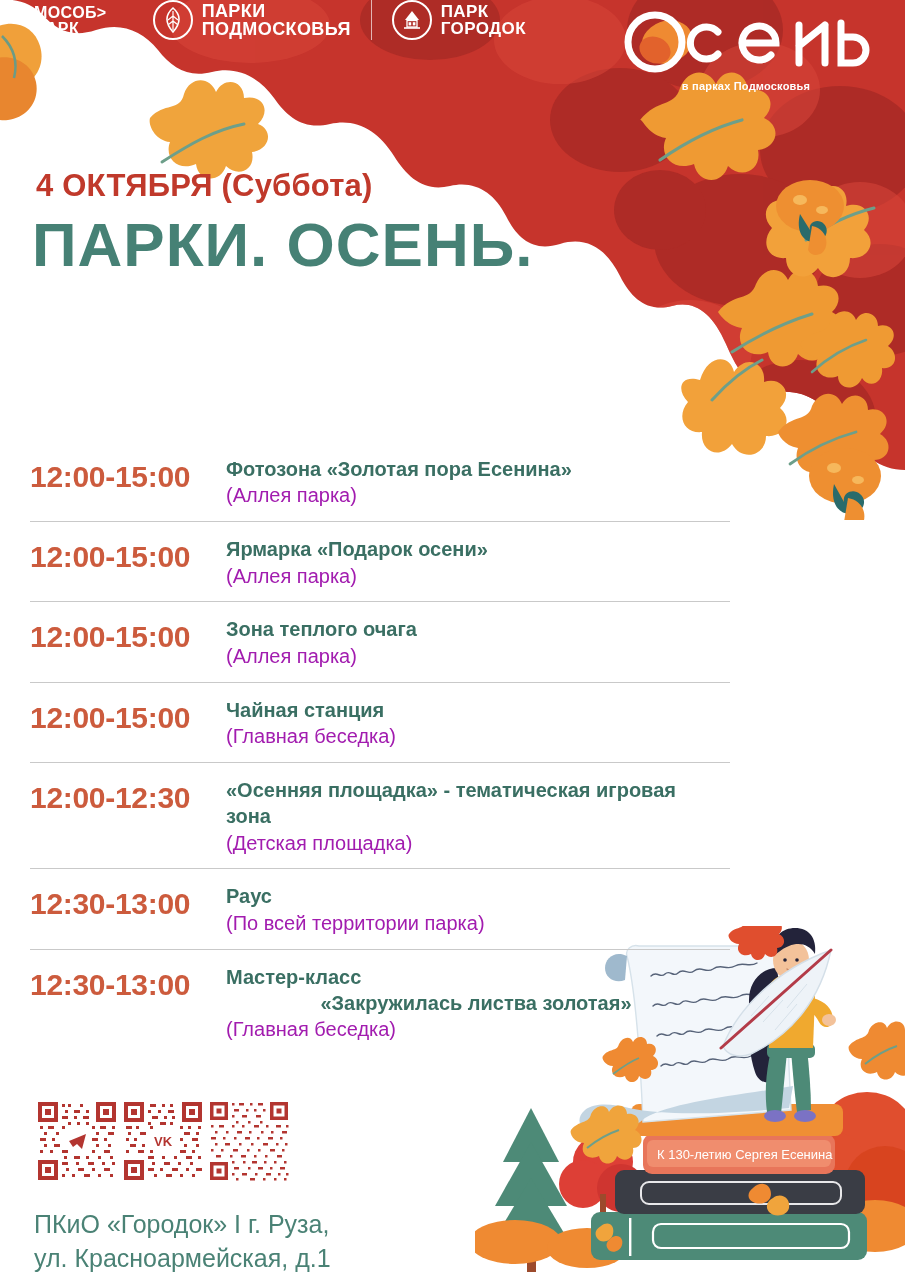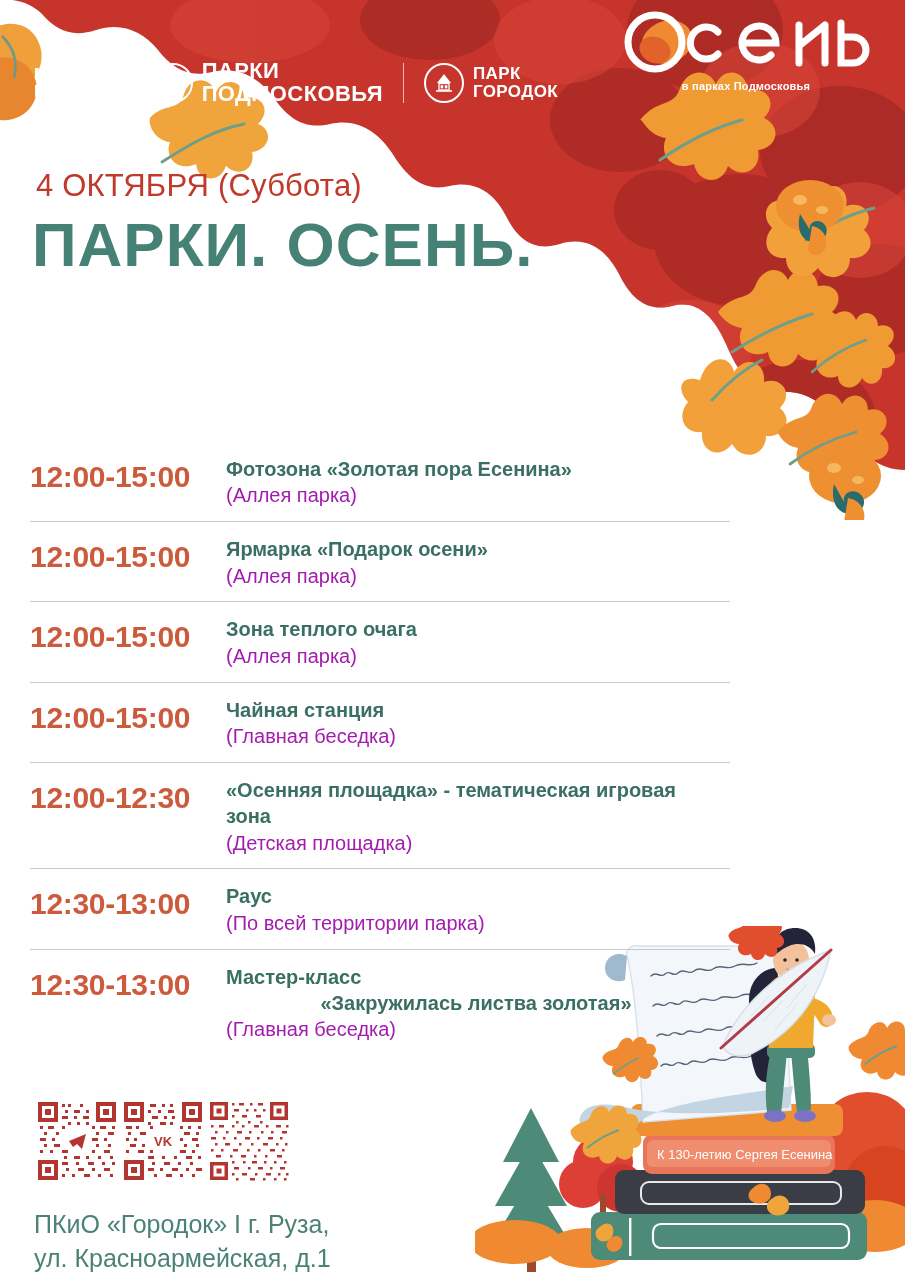--- a/index.html
+++ b/index.html
@@ -2,34 +2,34 @@
 <html><head>
 <meta charset="utf-8">
 <style>
   html,body{margin:0;padding:0;background:#fff;}
   body{width:905px;height:1280px;overflow:hidden;font-family:"Liberation Sans",sans-serif;}
   .poster{position:relative;width:905px;height:1280px;background:#ffffff;overflow:hidden;}
 
   
   .header-wrap{position:absolute;left:0;top:0;width:905px;height:520px;pointer-events:none;}
   .header-svg{position:absolute;left:0;top:0;}
-  .header-bar{position:absolute;left:0;top:0;width:905px;height:105px;display:flex;align-items:flex-end;z-index:6;}
+  .header-bar{position:absolute;left:0;top:0;width:905px;height:105px;display:flex;align-items:flex-start;z-index:6;}
   .logos{display:flex;align-items:center;gap:0;padding-left:34px;}
   .logo-block{display:flex;align-items:center;color:#ffffff;}
   .logo-text{font-weight:bold;line-height:1.02;letter-spacing:.4px;}
   .mosobpark{font-size:16px;padding-top:2px;}
   .logo-mark{width:36px;height:36px;border:2px solid #ffffff;border-radius:50%;display:flex;align-items:center;justify-content:center;margin-right:9px;flex:0 0 auto;}
-  .parki-txt{font-size:22px;}
+  .parki-txt{font-size:18px;}
   .divider-v{width:1px;height:40px;background:rgba(255,255,255,.65);margin:0 20px;}
   .gorodok-txt{font-size:17px;}
   .osen-logo{position:absolute;right:28px;top:8px;z-index:7;text-align:center;}
   .osen-sub{color:#fff;font-size:11px;font-weight:bold;letter-spacing:.2px;margin-top:-4px;}
 
   
-  .date-line{position:absolute;left:36px;top:168px;font-size:31px;font-weight:normal;color:#c0392b;letter-spacing:.2px;z-index:8;}
+  .date-line{position:absolute;left:36px;top:168px;font-size:31px;font-weight:bold;color:#c0392b;letter-spacing:.2px;z-index:8;}
   .main-title{position:absolute;left:32px;top:212px;z-index:8;}
   .main-title .tl{font-size:62px;font-weight:bold;color:#468175;line-height:1.06;letter-spacing:1px;white-space:nowrap;}
   .main-title .tl2{font-size:72px;}
 
   
   .schedule{position:absolute;left:30px;top:448px;width:700px;z-index:9;}
   .row{display:flex;align-items:flex-start;padding:14px 0 12px 0;border-top:1px solid #c9c9c9;}
   .row.first{border-top:none;padding-top:8px;}
   .time{flex:0 0 196px;font-size:30px;font-weight:bold;color:#cc5b3d;letter-spacing:-.3px;line-height:1.05;padding-top:5px;}
   .ev{flex:1 1 auto;padding-right:4px;}

